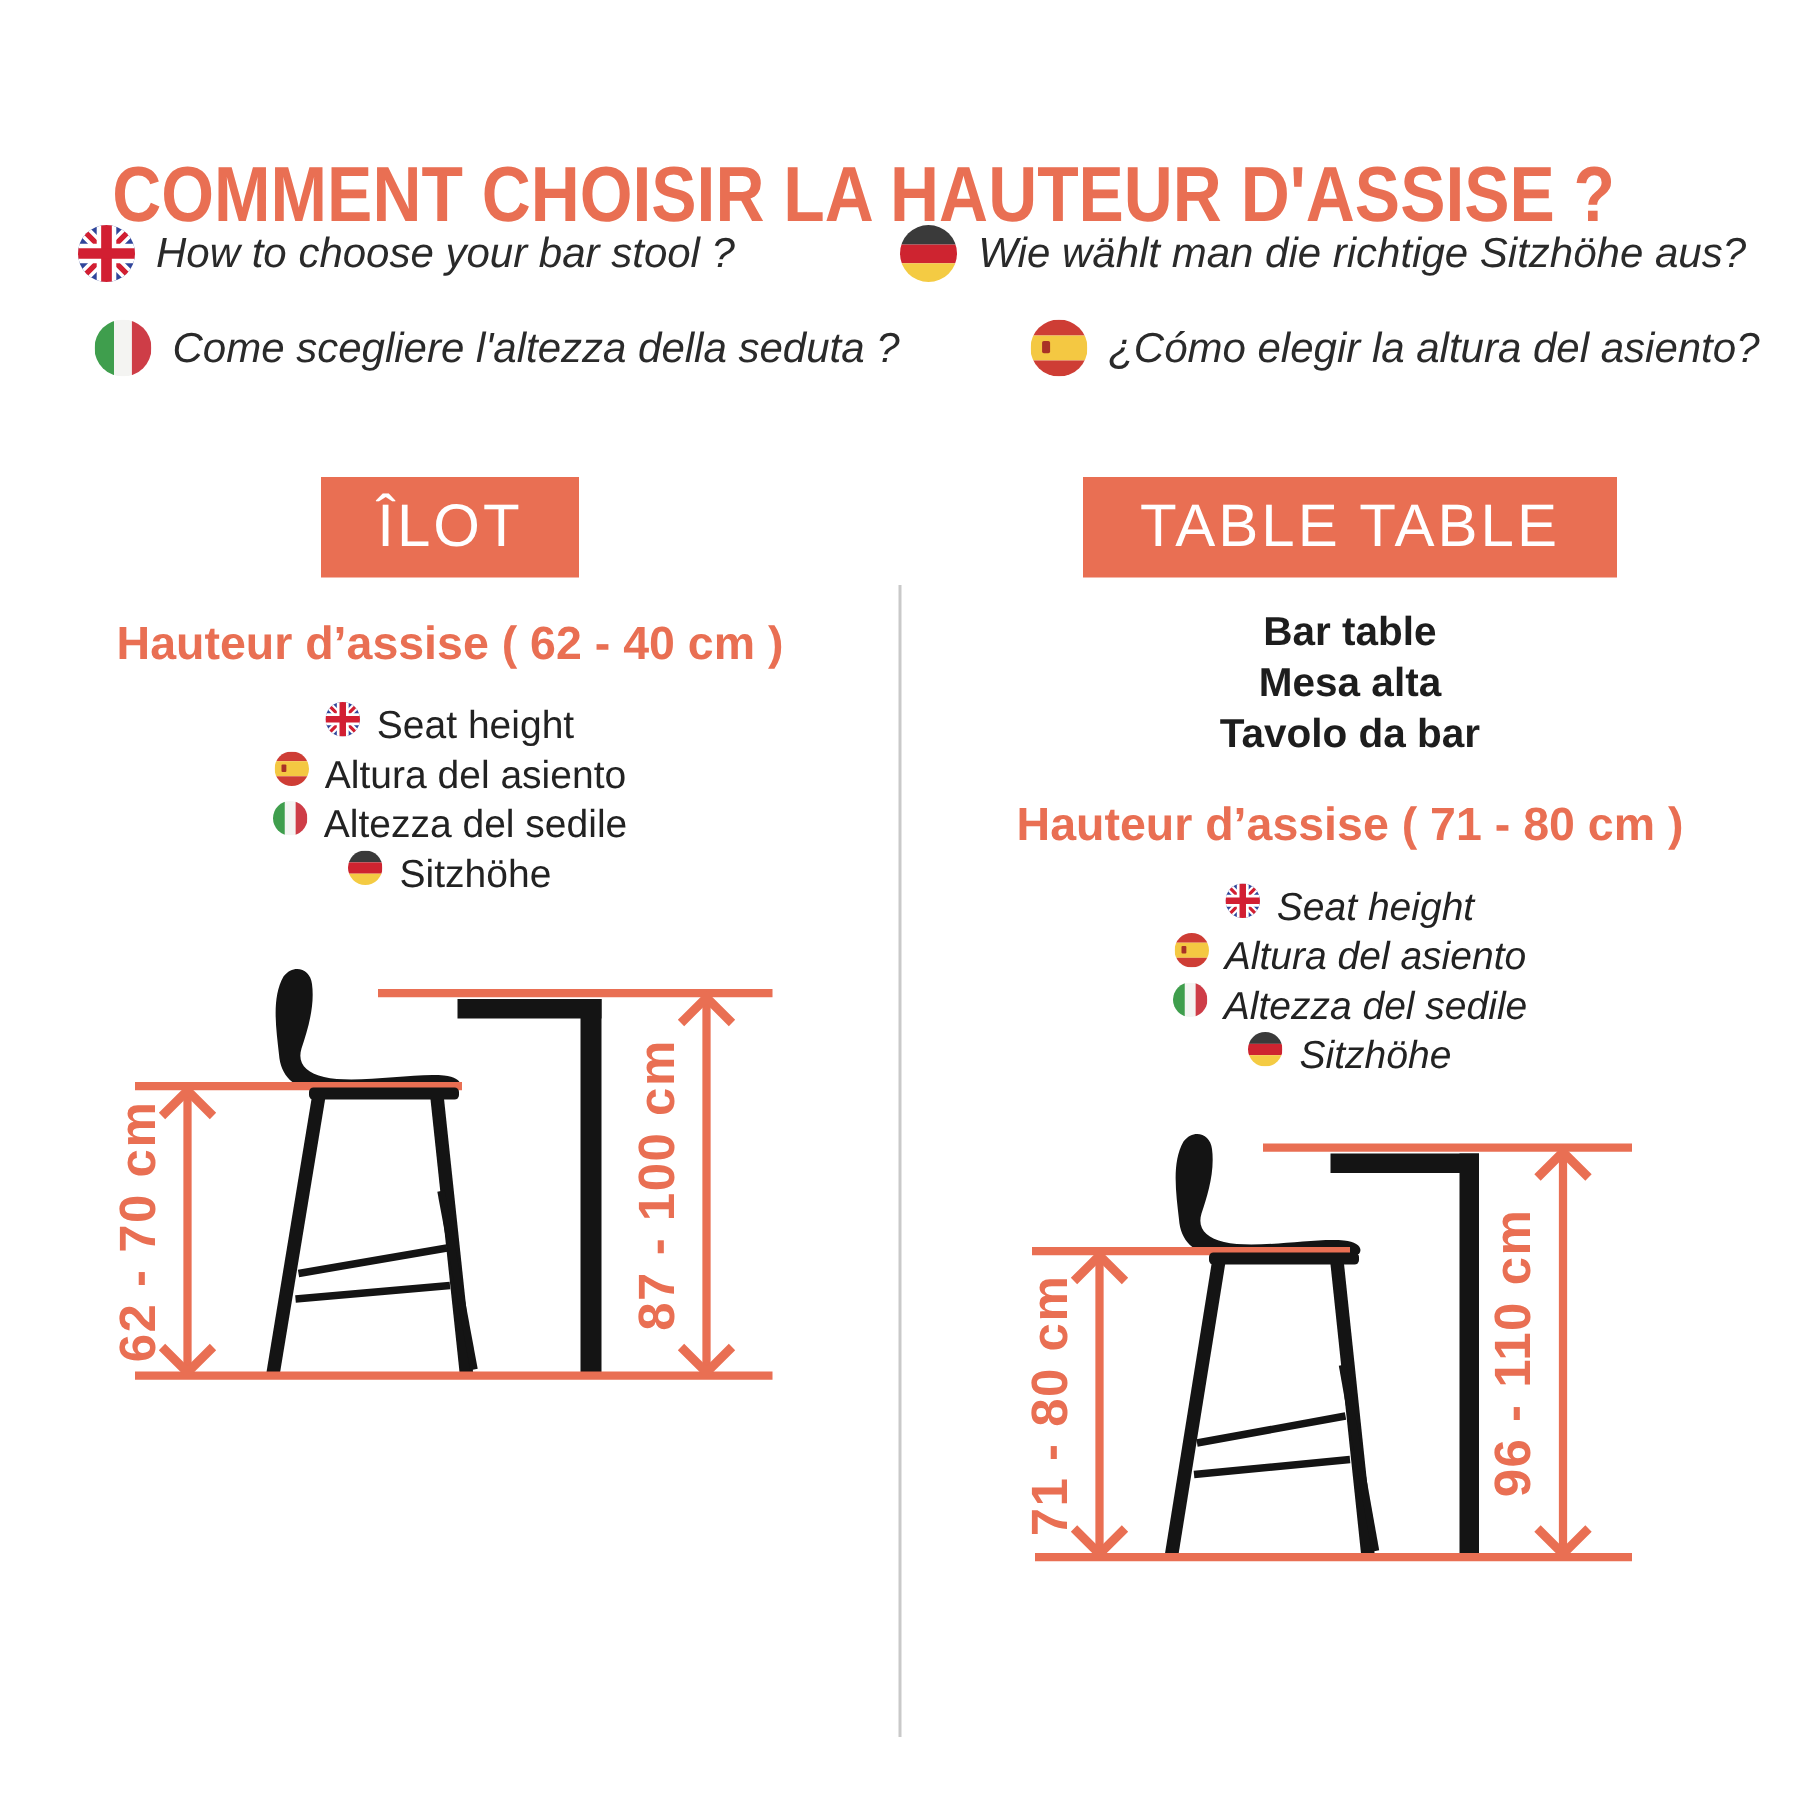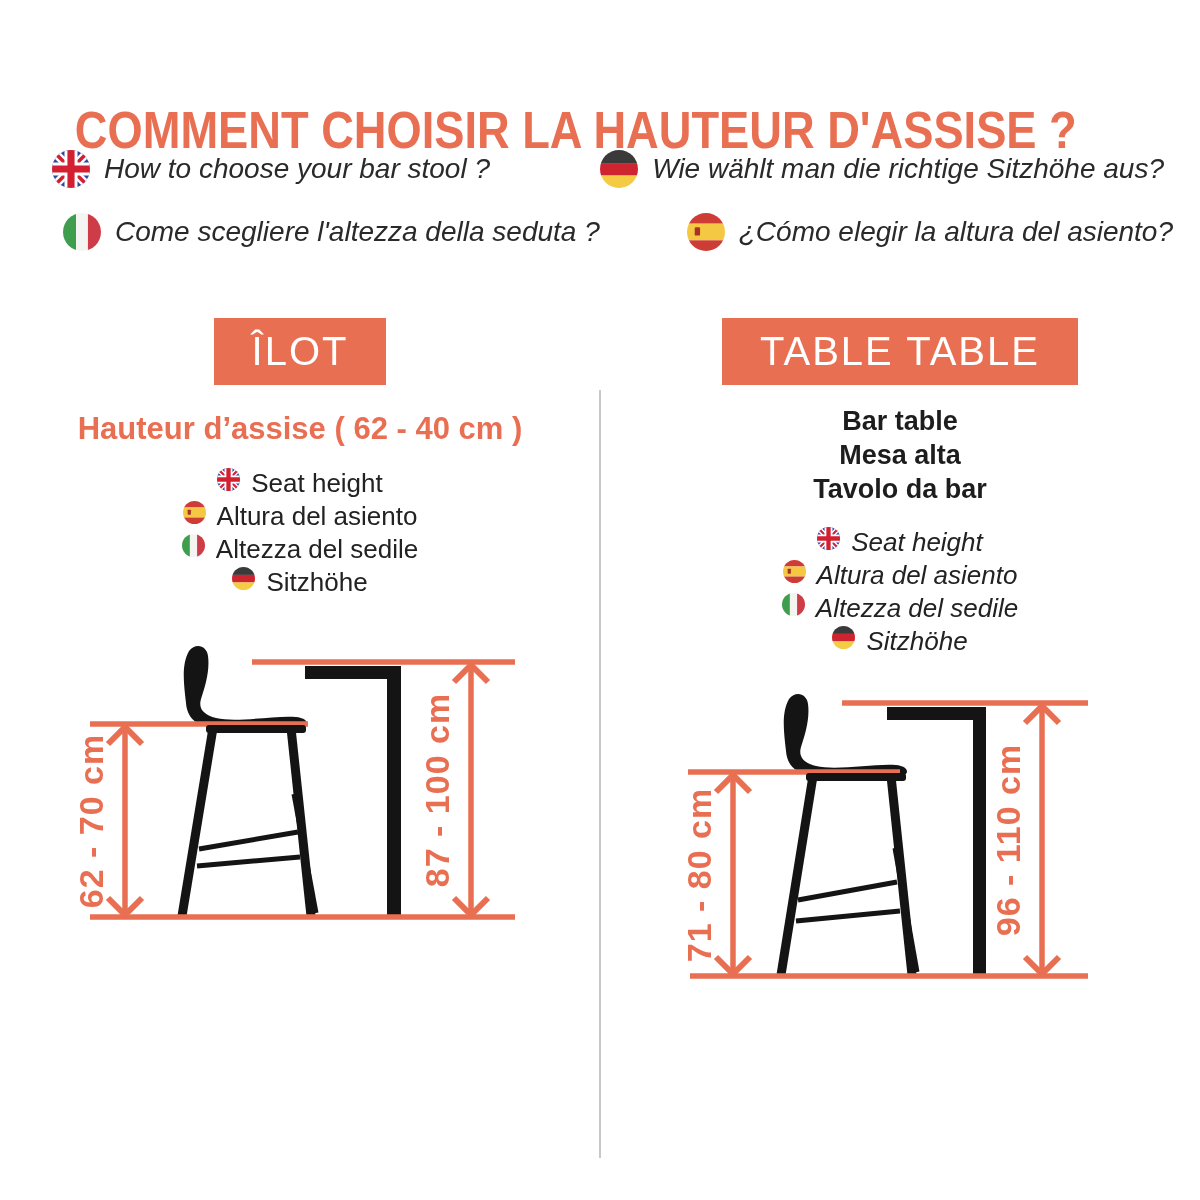--- a/index.html
+++ b/index.html
@@ -186,20 +186,21 @@
 
   <section class="col">
     <div class="col-header">
       <span>TABLE TABLE</span>
     </div>
     <div class="translations">
       <div>Bar table</div>
       <div>Mesa alta</div>
       <div>Tavolo da bar</div>
     </div>
+    <div class="seat-height">Hauteur d’assise ( 71 - 80 cm )</div>
     <ul class="lang-list italic">
       <li>
         <svg class="flag-sm">
             <use href="#flag-uk"></use>
           </svg>
         <span class="txt">Seat height</span>
       </li>
       <li>
         <svg class="flag-sm">
             <use href="#flag-es"></use>

